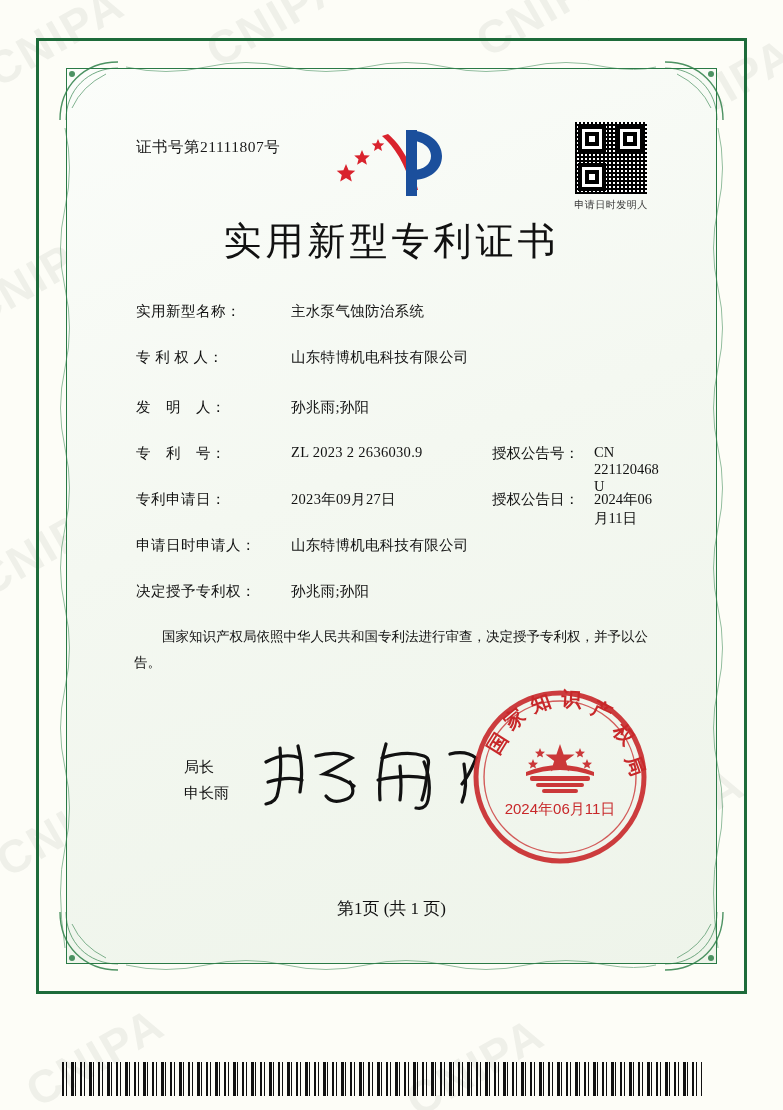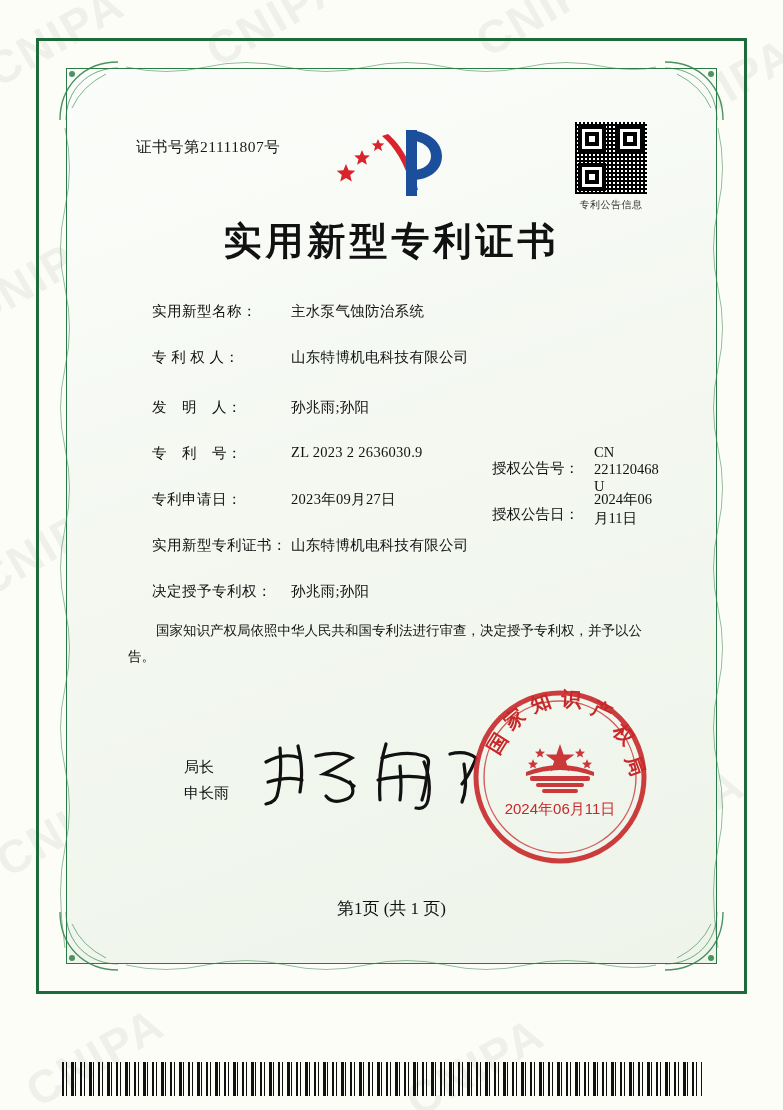--- a/index.html
+++ b/index.html
@@ -144,74 +144,74 @@
     letter-spacing: 0.5px;
   }
 
   .title {
     position: absolute;
     top: 112px;
     left: 0;
     width: 100%;
     text-align: center;
     font-size: 38px;
-    font-weight: bold;
+    font-weight: normal;
     letter-spacing: 4px;
     color: #111;
     font-family: "Liberation Serif", serif;
   }
 
   .fields {
     position: absolute;
     top: 198px;
     left: 34px;
     right: 24px;
   }
   .row {
     position: relative;
     height: 46px;
     font-size: 14.5px;
     color: #111;
   }
   .row .lbl {
     position: absolute;
-    left: 16px;
+    left: 0;
     top: 0;
     white-space: nowrap;
     letter-spacing: 0.5px;
   }
   .row .val {
     position: absolute;
     left: 110px;
     top: 0;
     letter-spacing: 0.3px;
     margin-left: 45px;
   }
   .row .lbl2 {
     position: absolute;
     left: 356px;
-    top: 15px;
+    top: 0;
     white-space: nowrap;
   }
   .row .val2 {
     position: absolute;
     left: 458px;
     top: 0;
   }
 
   .statement {
     position: absolute;
     top: 512px;
     left: 24px;
     right: 20px;
     font-size: 13.5px;
     line-height: 26px;
     color: #111;
   }
-  .statement p { margin: 2px; }
+  .statement p { margin: 8px; }
   .statement .indent { text-indent: 28px; }
 
   .director {
     position: absolute;
     left: 34px;
     top: 650px;
     font-size: 15px;
     line-height: 26px;
     color: #111;
     margin-left: 48px;
@@ -361,21 +361,21 @@
 
         <path d="M74 10 C96 10 110 22 110 36 C110 50 98 60 80 60 L80 50 C92 50 99 44 99 36 C99 27 90 20 74 20 Z" fill="#1b4f9c"></path>
         <rect x="74" y="10" width="11" height="66" fill="#1b4f9c"></rect>
       </svg>
     </div>
 
     <div class="qr-wrap">
       <div class="qr">
           <span class="qr-badge"></span>
         </div>
-      <div class="qr-caption">专利公告信息</div>
+      <div class="qr-caption">申请日时发明人</div>
     </div>
 
     <div class="title">实用新型专利证书</div>
 
     <div class="fields">
       <div class="row">
         <span class="lbl">实用新型名称：</span>
         <span class="val">主水泵气蚀防治系统</span>
       </div>
       <div class="row" style="height:50px;">
@@ -392,21 +392,21 @@
         <span class="lbl2">授权公告号：</span>
         <span class="val2">CN 221120468 U</span>
       </div>
       <div class="row">
         <span class="lbl">专利申请日：</span>
         <span class="val">2023年09月27日</span>
         <span class="lbl2">授权公告日：</span>
         <span class="val2">2024年06月11日</span>
       </div>
       <div class="row">
-        <span class="lbl">实用新型专利证书：</span>
+        <span class="lbl">申请日时申请人：</span>
         <span class="val">山东特博机电科技有限公司</span>
       </div>
       <div class="row">
         <span class="lbl">决定授予专利权：</span>
         <span class="val">孙兆雨;孙阳</span>
       </div>
     </div>
 
     <div class="statement">
       <p class="indent">国家知识产权局依照中华人民共和国专利法进行审查，决定授予专利权，并予以公告。</p>

